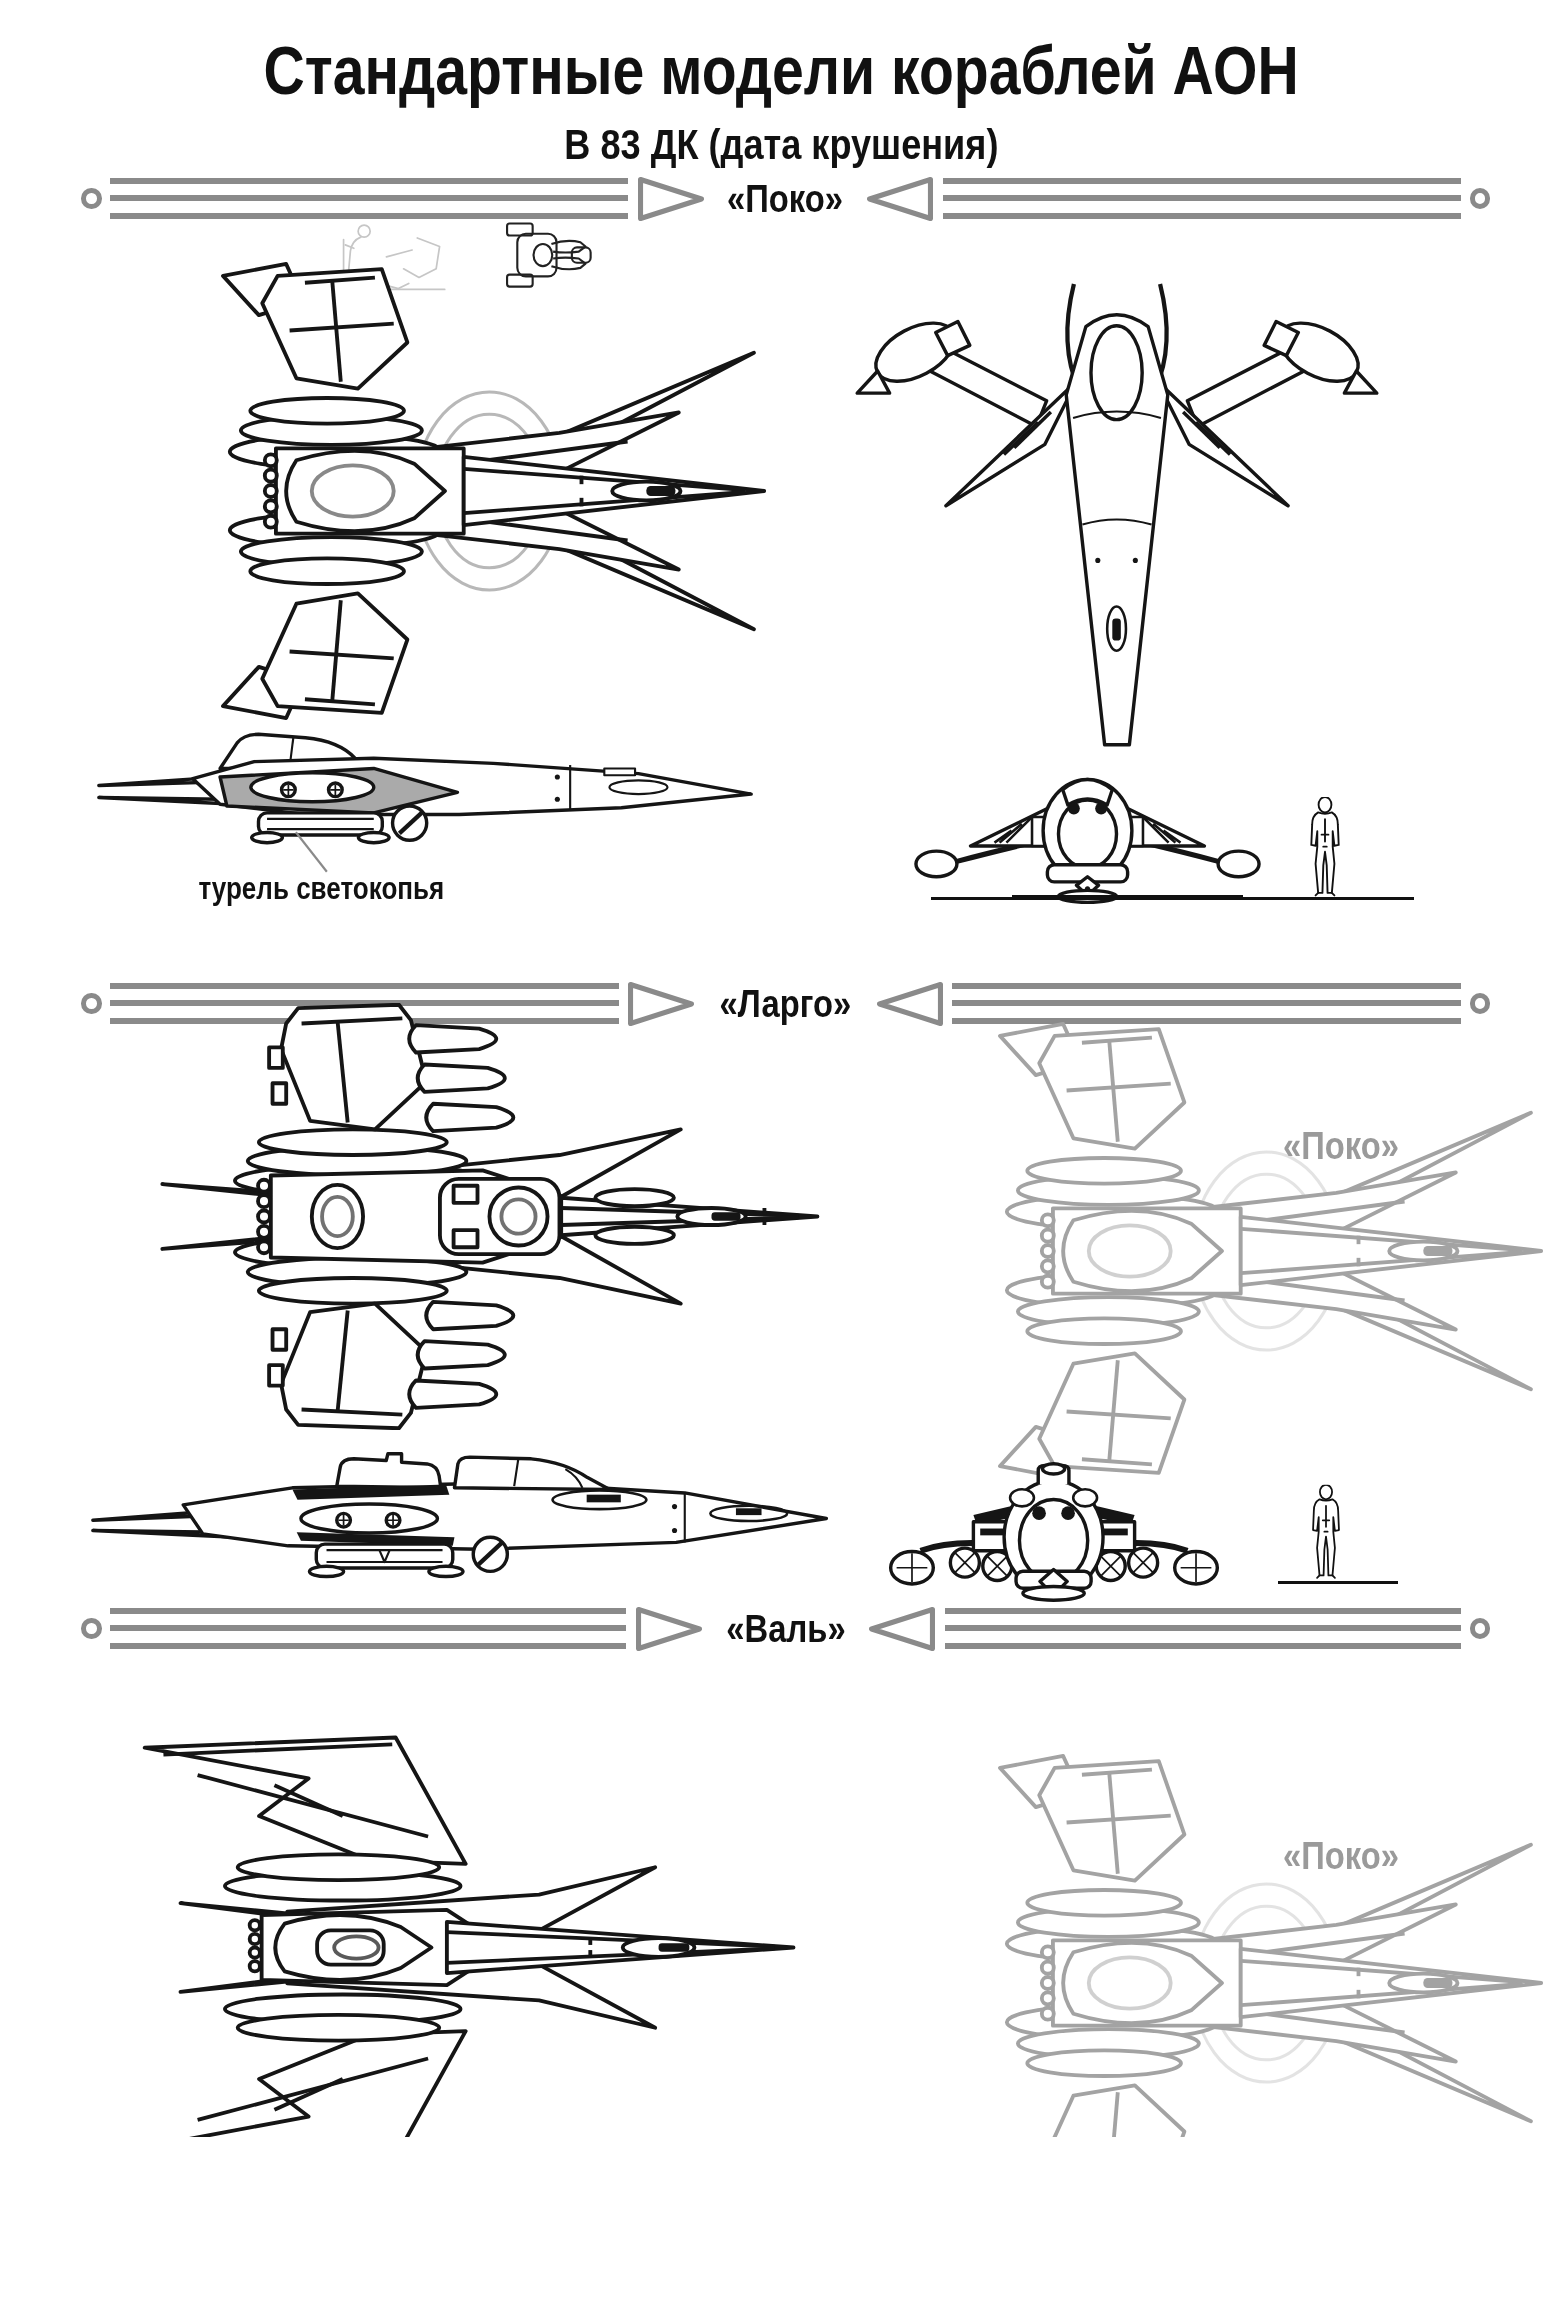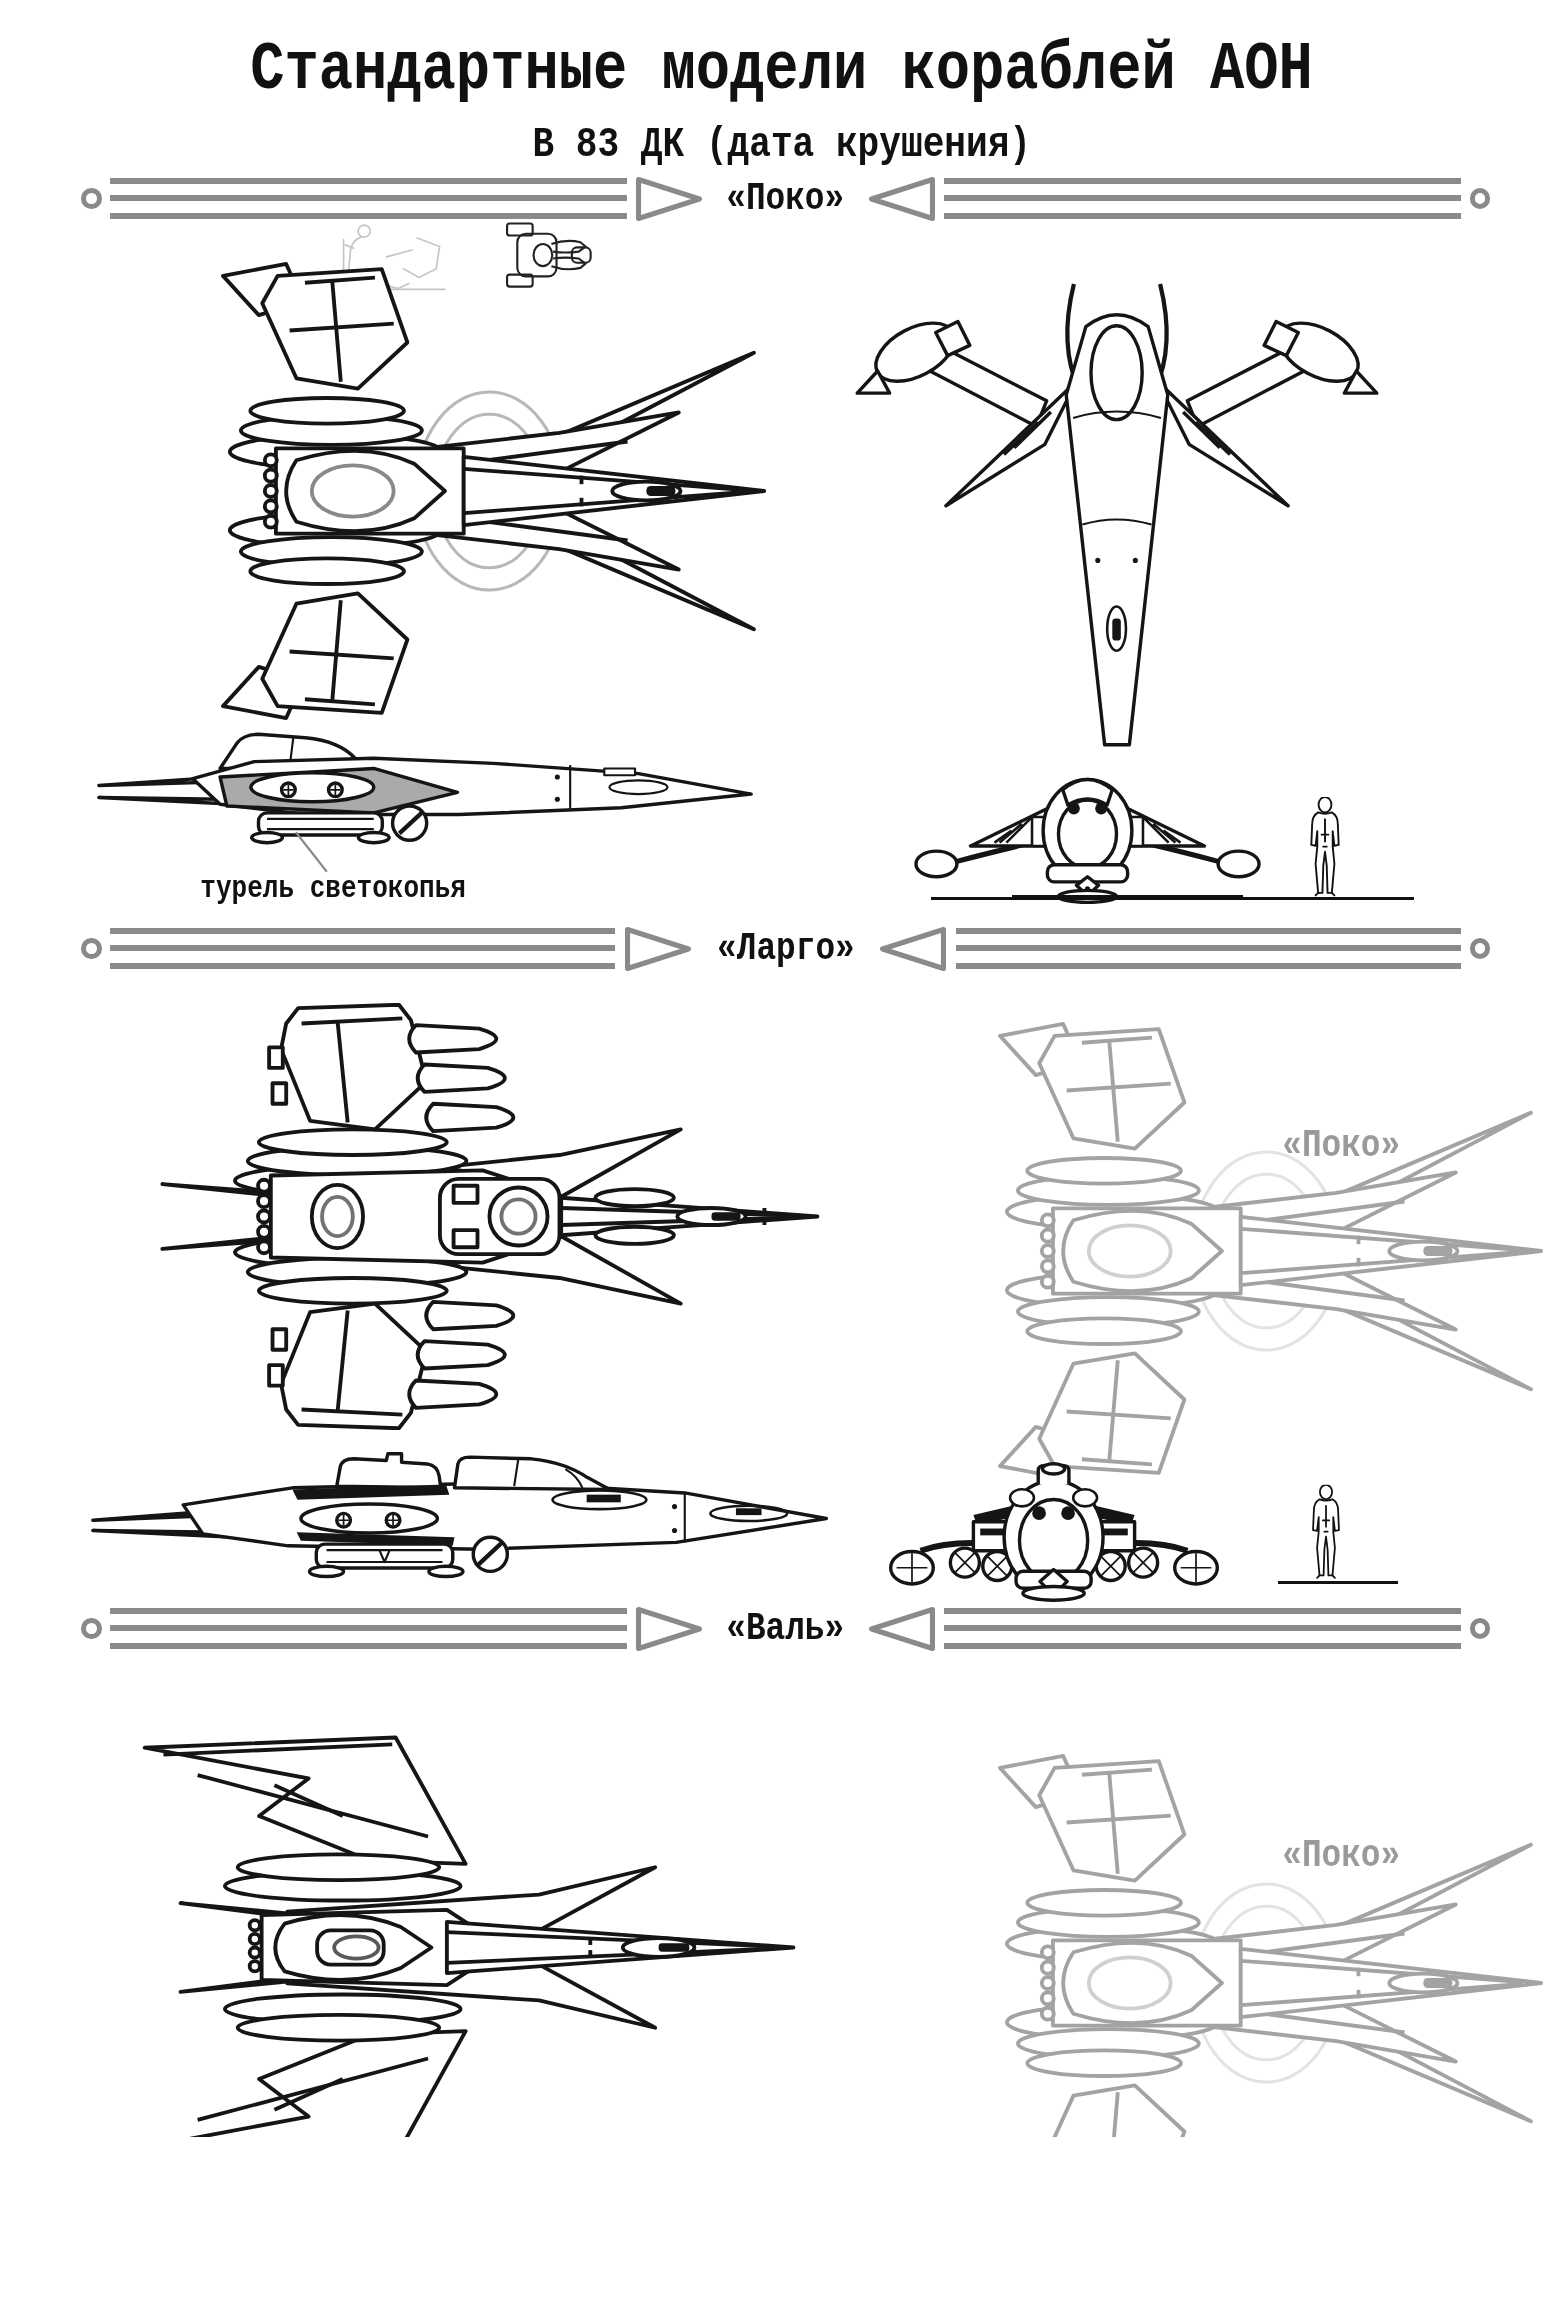--- a/index.html
+++ b/index.html
@@ -1,17 +1,17 @@
 <!DOCTYPE html>
 <html style="font-size:13.7px"><head>
 <meta charset="utf-8">
 <style>
   html,body{margin:0;padding:0;background:#ffffff;}
   .page{position:relative;width:1563px;height:2137px;background:#fff;overflow:hidden;
-        font-family:Liberation Mono, monospace;color:#111;}
+        font-family:Liberation Sans, sans-serif;color:#111;}
   .abs{position:absolute;}
   .ctr{left:0;width:1563px;text-align:center;}
   .sq{display:inline-block;transform:scaleX(.84);transform-origin:50% 50%;white-space:nowrap;}
   .title{font-size:68px;font-weight:bold;line-height:1;}
   .subtitle{font-size:43px;font-weight:bold;line-height:1;}
   .divider{position:absolute;left:81px;width:1409px;height:41px;display:flex;align-items:center;gap:8.5px;}
   .div-ring{width:20.5px;height:20.5px;border:5.1px solid #8a8a8a;border-radius:50%;box-sizing:border-box;background:#fff;flex:0 0 auto;}
   .div-bars{flex:1 1 auto;height:41px;background:linear-gradient(to bottom,
      #8a8a8a 0,#8a8a8a 6px,transparent 6px,transparent 17px,
      #8a8a8a 17px,#8a8a8a 23px,transparent 23px,transparent 35px,
@@ -447,21 +447,21 @@
       </svg>
   </div>
   <div class="abs" style="left:1307px;top:797px;width:36px;height:101px;color:#111">
     <svg width="100%" height="100%" viewBox="0 0 42 118">
         <use href="#sym-human"></use>
       </svg>
   </div>
   <div class="abs ground" style="left:931px;top:897px;width:483px;height:2.6px"></div>
   <div class="abs ground" style="left:1012px;top:895px;width:231px;height:4.3px"></div>
 
-  <div class="divider" style="top:928px">
+  <div class="divider" style="top:983px">
     <div class="div-ring"></div>
     <div class="div-bars"></div>
     <svg width="68" height="44" viewBox="0 0 80 52">
         <use href="#sym-triangle-r"></use>
       </svg>
     <div class="div-label"><span class="sq">«Ларго»</span></div>
     <svg width="68" height="44" viewBox="0 0 80 52">
         <use href="#sym-triangle-l"></use>
       </svg>
     <div class="div-bars"></div>

